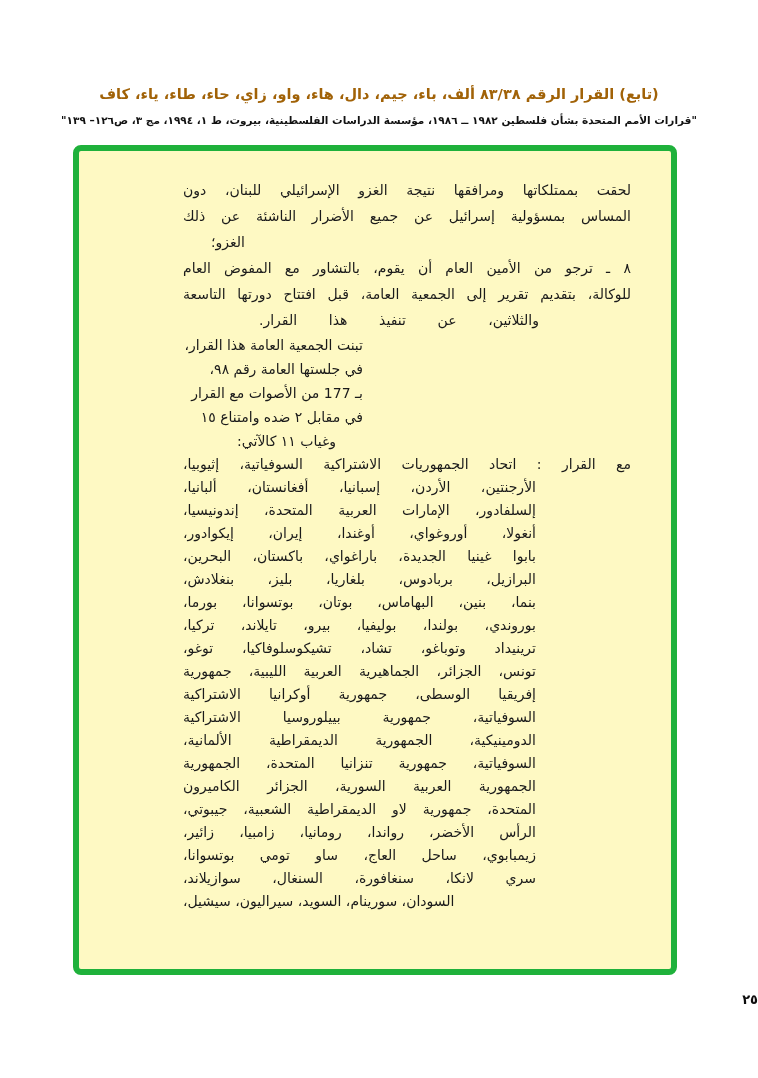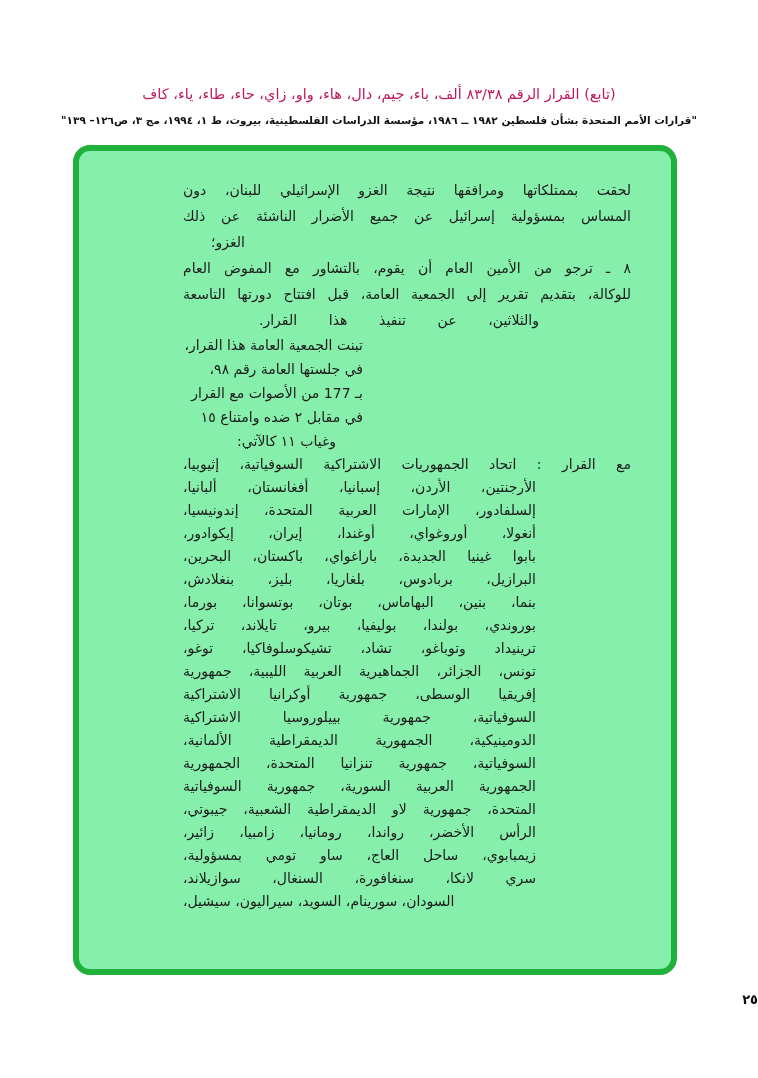--- a/index.html
+++ b/index.html
@@ -4,31 +4,31 @@
 <style>
   html,body { margin:0; padding:0; background:#ffffff; }
   .sheet {
     position:relative; width:758px; height:1078px; background:#ffffff;
     overflow:hidden; color:#161616;
     font-family:"DejaVu Sans", sans-serif;
   }
   .hdr-title {
     position:absolute; top:84px; left:0; right:0;
     direction:rtl; text-align:center;
-    font-weight:normal; font-size:14.5px; line-height:20px; color:#be185d;
+    font-weight:bold; font-size:14.5px; line-height:20px; color:#a16207;
   }
   .hdr-sub {
     position:absolute; top:113px; left:0; right:0;
     direction:rtl; text-align:center;
     font-weight:bold; font-size:10.5px; line-height:14px; color:#111111;
   }
   .frame {
     position:absolute; left:73px; top:145px; width:604px; height:830px;
-    box-sizing:border-box; border:6px solid #1fb13b; border-radius:17px;
-    background:#86efac;
+    box-sizing:border-box; border:6px solid #1fb13b; border-radius:8px;
+    background:#fef9c3;
   }
   .body-text {
     direction:rtl; text-align:right;
     padding:26px 40px 0 104px;
     font-size:14px; color:#1a1a1a;
   }
   .ln  { line-height:26px; }
   .j   { text-align:justify; text-align-last:justify; }
   .endleft { text-align:left; text-align-last:left; padding-left:28px; }
   .mid { line-height:26px; margin-right:92px; margin-left:76px;
@@ -78,24 +78,24 @@
       <div class="lst lst-c j">بابوا غينيا الجديدة، باراغواي، باكستان، البحرين،</div>
       <div class="lst lst-c j">البرازيل، بربادوس، بلغاريا، بليز، بنغلادش،</div>
       <div class="lst lst-c j">بنما، بنين، البهاماس، بوتان، بوتسوانا، بورما،</div>
       <div class="lst lst-c j">بوروندي، بولندا، بوليفيا، بيرو، تايلاند، تركيا،</div>
       <div class="lst lst-c j">ترينيداد وتوباغو، تشاد، تشيكوسلوفاكيا، توغو،</div>
       <div class="lst lst-c j">تونس، الجزائر، الجماهيرية العربية الليبية، جمهورية</div>
       <div class="lst lst-c j">إفريقيا الوسطى، جمهورية أوكرانيا الاشتراكية</div>
       <div class="lst lst-c j">السوفياتية، جمهورية بييلوروسيا الاشتراكية</div>
       <div class="lst lst-c j">الدومينيكية، الجمهورية الديمقراطية الألمانية،</div>
       <div class="lst lst-c j">السوفياتية، جمهورية تنزانيا المتحدة، الجمهورية</div>
-      <div class="lst lst-c j">الجمهورية العربية السورية، جمهورية السوفياتية</div>
+      <div class="lst lst-c j">الجمهورية العربية السورية، الجزائر الكاميرون</div>
       <div class="lst lst-c j">المتحدة، جمهورية لاو الديمقراطية الشعبية، جيبوتي،</div>
       <div class="lst lst-c j">الرأس الأخضر، رواندا، رومانيا، زامبيا، زائير،</div>
-      <div class="lst lst-c j">زيمبابوي، ساحل العاج، ساو تومي بمسؤولية،</div>
+      <div class="lst lst-c j">زيمبابوي، ساحل العاج، ساو تومي بوتسوانا،</div>
       <div class="lst lst-c j">سري لانكا، سنغافورة، السنغال، سوازيلاند،</div>
       <div class="lst lst-last">السودان، سورينام، السويد، سيراليون، سيشيل،</div>
 
     </div>
   </div>
 
   <div class="pgnum">٢٥</div>
 
 </div>
 

